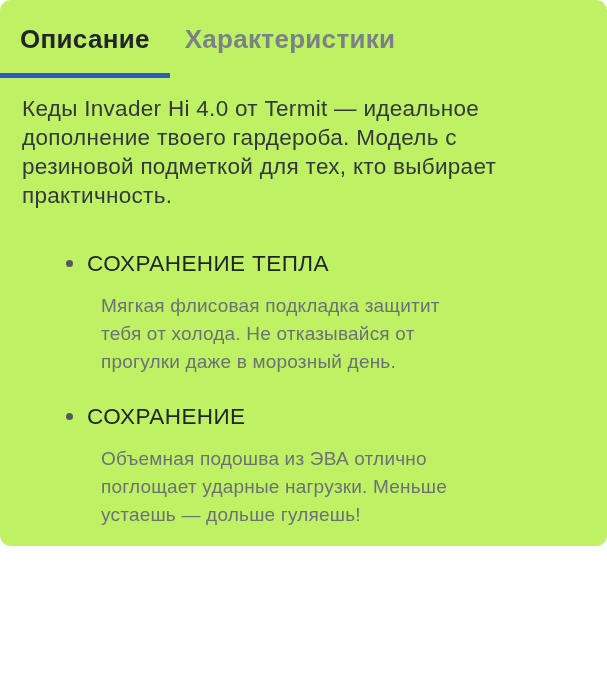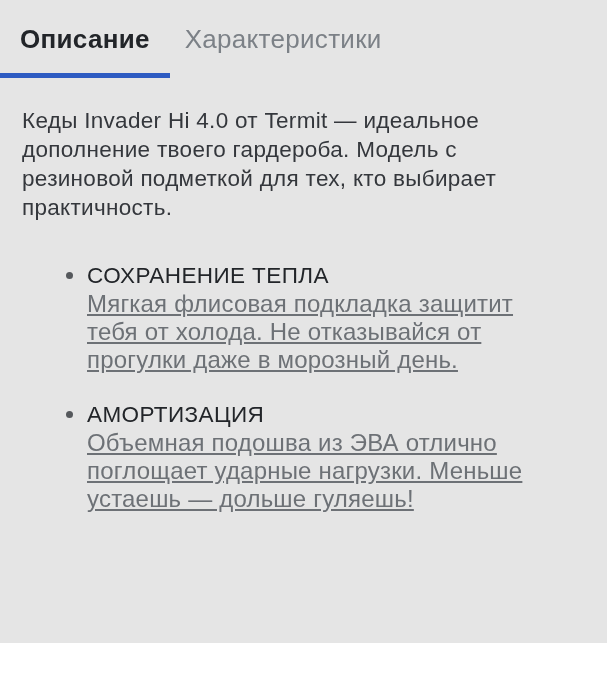--- a/index.html
+++ b/index.html
@@ -9,35 +9,36 @@
   }
   body {
     width: 607px;
     height: 699px;
     overflow: hidden;
     font-family: "Liberation Sans", "DejaVu Sans", sans-serif;
     -webkit-font-smoothing: antialiased;
   }
   .panel {
     width: 607px;
-    height: 643px;
-    background: #e5e5e5;
+    height: 546px;
+    background: #bef264;
     box-sizing: border-box;
+    border-radius: 11px;
   }
 
   
   .tabbar {
     display: flex;
     align-items: flex-end;
     padding-top: 24px;
   }
   .tab {
     font-size: 26px;
     line-height: 30px;
-    font-weight: 400;
+    font-weight: 700;
     letter-spacing: 0.3px;
     color: #7c8187;
     padding: 0 20px 19px 20px;
     border-bottom: 5px solid transparent;
     cursor: pointer;
     white-space: nowrap;
   }
   .tab.active {
     color: #222529;
     font-weight: 600;
@@ -46,21 +47,21 @@
   .tab.inactive {
     padding-left: 15px;
   }
 
   
   .content {
     padding: 0 22px;
     box-sizing: border-box;
   }
   .intro {
-    margin: 28px 0 0 0;
+    margin: 16px 0 0 0;
     font-size: 22.5px;
     line-height: 29px;
     letter-spacing: 0.3px;
     color: #34373c;
     white-space: pre-line;
   }
 
   .features {
     list-style: none;
     margin: 40px 0 0 0;
@@ -82,27 +83,26 @@
   }
   .feature-title {
     margin: 0;
     font-size: 22.5px;
     line-height: 28px;
     font-weight: 400;
     letter-spacing: 0.4px;
     color: #222529;
   }
   .feature-text {
-    margin: 0;
-    font-size: 24px;
+    margin: 14px;
+    font-size: 19px;
     line-height: 28px;
     letter-spacing: 0.2px;
     color: #6d7176;
     white-space: pre-line;
-    text-decoration: underline;
   }
 </style>
 </head>
 <body>
 
 <div class="panel">
 
   <nav class="tabbar">
     <div class="tab active">Описание</div>
     <div class="tab inactive">Характеристики</div>
@@ -121,21 +121,21 @@
         <span class="bullet"></span>
         <h3 class="feature-title">СОХРАНЕНИЕ ТЕПЛА</h3>
         <p class="feature-text">Мягкая флисовая подкладка защитит
 тебя от холода. Не отказывайся от
 прогулки даже в морозный день.</p>
       </li>
 
 
       <li class="feature-item">
         <span class="bullet"></span>
-        <h3 class="feature-title">АМОРТИЗАЦИЯ</h3>
+        <h3 class="feature-title">СОХРАНЕНИЕ</h3>
         <p class="feature-text">Объемная подошва из ЭВА отлично
 поглощает ударные нагрузки. Меньше
 устаешь — дольше гуляешь!</p>
       </li>
 
     </ul>
   </div>
 </div>
 
 </body></html>

